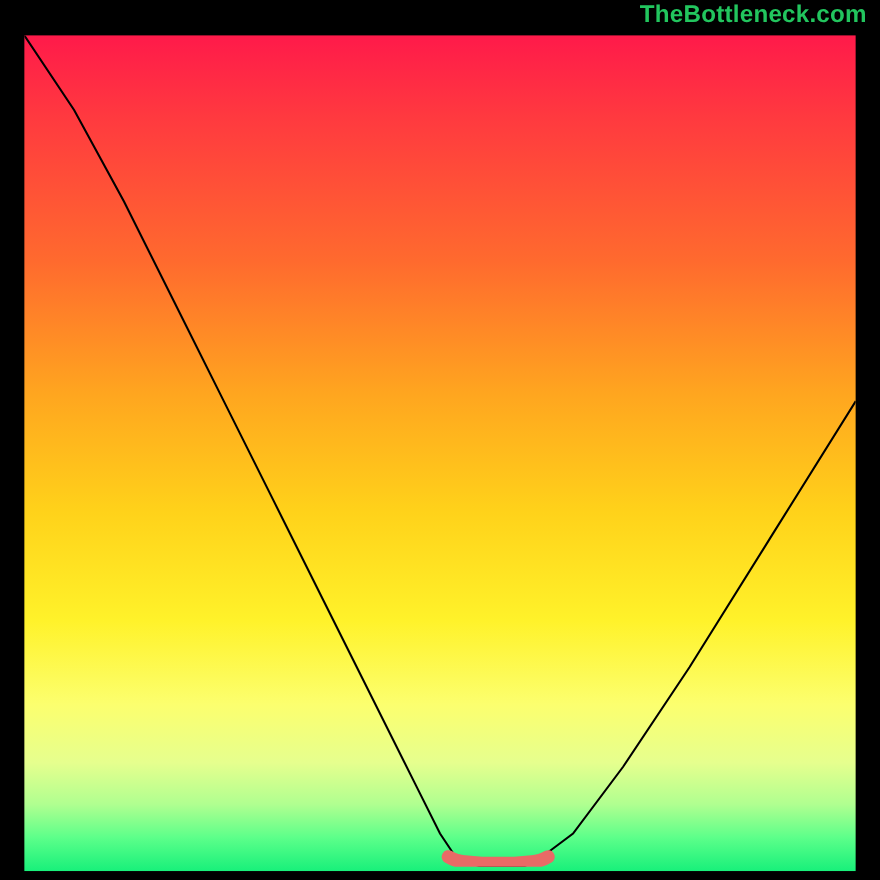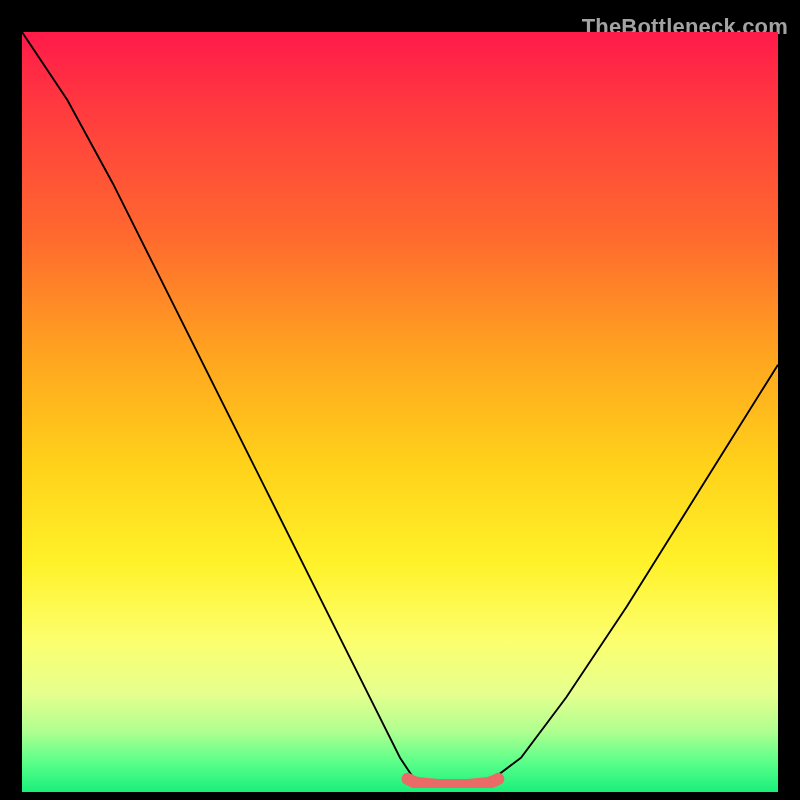--- a/index.html
+++ b/index.html
@@ -12,23 +12,23 @@
     font-family: Arial, Helvetica, sans-serif;
   }
   .container {
     position: relative;
     width: 800px;
     height: 800px;
     background: #000;
   }
   .watermark {
     position: absolute;
-    top: 14px;
+    top: 0;
     right: 12px;
-    color: #a3a3a3;
+    color: #22c55e;
     font-size: 22px;
     font-weight: 600;
     letter-spacing: 0.2px;
     user-select: none;
   }
   .plot-frame {
     position: absolute;
     left: 22px;
     top: 32px;
     width: 756px;

